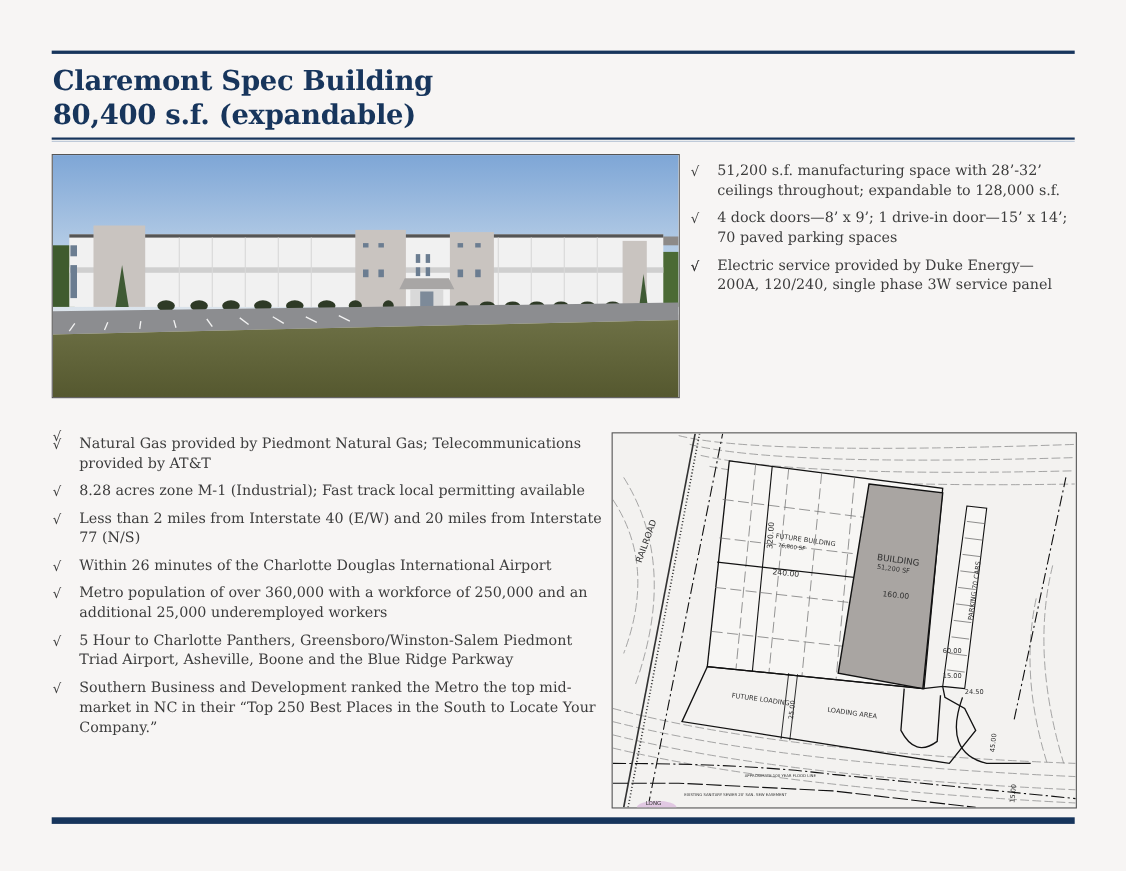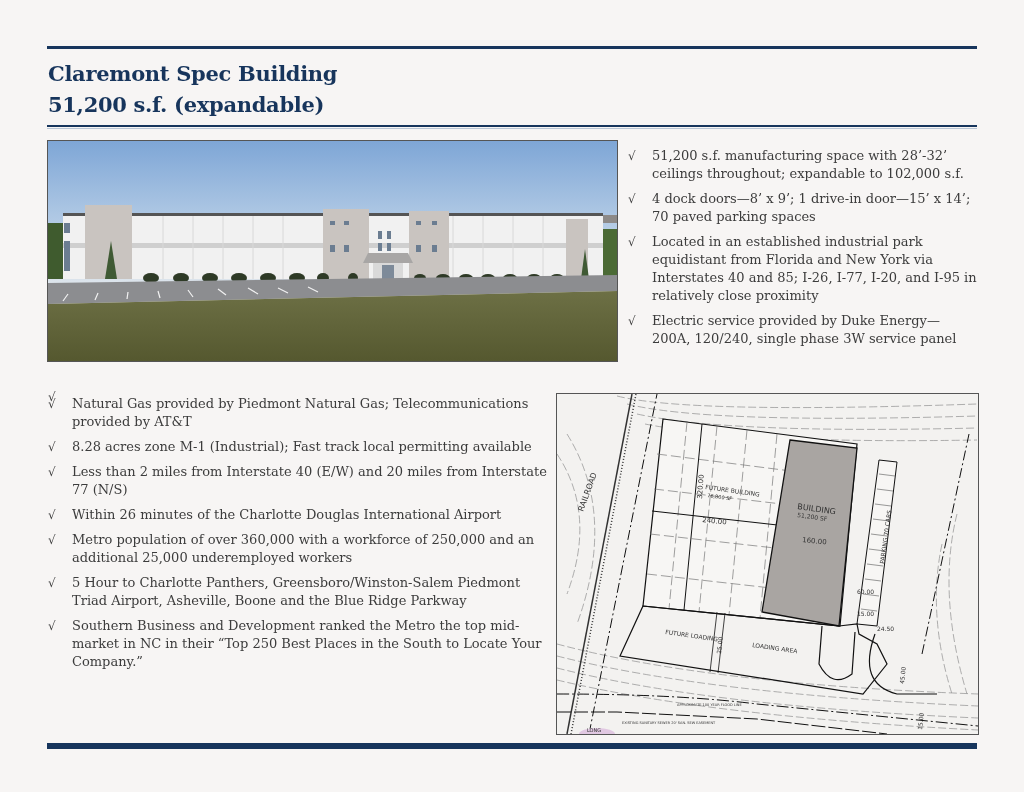--- a/index.html
+++ b/index.html
@@ -2,21 +2,21 @@
 <html><head>
 <meta charset="utf-8">
 <style>
   html, body { margin:0; padding:0; }
   body {
     width:1024px; height:792px; background:#f7f5f4; position:relative; overflow:hidden;
     font-family: "DejaVu Serif", "Liberation Serif", serif; color:#3a3a3a;
   }
   .rule-top { position:absolute; left:47px; top:46px; width:930px; height:3px; background:#17355c; }
   .title { position:absolute; left:48px; top:58px; margin:0; font-family:"DejaVu Serif", serif; font-weight:bold;
-    font-size:21px; line-height:31px; color:#17355c; letter-spacing:-0.3px; }
+    font-size:25px; line-height:31px; color:#17355c; letter-spacing:-0.3px; }
   .rule-mid { position:absolute; left:47px; top:125px; width:930px; height:2px; background:#17355c; }
   .rule-mid2 { position:absolute; left:47px; top:128px; width:930px; height:1px; background:#b9c6d6; }
   .rule-bottom { position:absolute; left:47px; top:743px; width:930px; height:6px; background:#17355c; }
 
   .render { position:absolute; left:47px; top:140px; width:569px; height:220px; border:1px solid #555; overflow:hidden; }
   .plan { position:absolute; left:556px; top:393px; width:421px; height:340px; border:1px solid #555; background:#f3f2f0; overflow:hidden; }
 
   ul.bullets { list-style:none; margin:0; padding:0; position:absolute; font-size:13px; line-height:18px; color:#3c3c3c; }
   ul.bullets li { position:relative; padding-left:24px; margin-bottom:7px; }
   ul.bullets li .chk { position:absolute; left:0; top:0; font-family:"DejaVu Sans", sans-serif; font-size:12px; }
@@ -25,21 +25,21 @@
   .left-list li { margin-bottom:6px; }
   .plan-label { font-family:"DejaVu Sans", sans-serif; fill:#333; }
 </style>
 </head>
 <body>
 
 <div class="rule-top"></div>
 
 <h1 class="title">
   <span>Claremont Spec Building</span><br>
-  <span>51,200 s.f. (expandable)</span>
+  <span>80,400 s.f. (expandable)</span>
 </h1>
 
 <div class="rule-mid"></div>
 <div class="rule-mid2"></div>
 
 <div class="render">
   <svg width="569" height="220" viewBox="0 0 569 220">
     <defs>
       <linearGradient id="sky" x1="0" y1="0" x2="0" y2="1">
         <stop offset="0" stop-color="#7ea6d6"></stop>
@@ -132,23 +132,23 @@
       <line x1="200" y1="147" x2="210" y2="153"></line>
         <line x1="230" y1="147" x2="240" y2="152"></line>
       <line x1="260" y1="146" x2="270" y2="151"></line>
     </g>
 
     <polygon points="0,163 569,150 569,220 0,220" fill="url(#grass)"></polygon>
   </svg>
 </div>
 
 <ul class="bullets right-list">
-  <li><span class="chk">√</span><span>51,200 s.f. manufacturing space with 28’-32’ ceilings throughout; expandable to 102,000 s.f.</span></li>
+  <li><span class="chk">√</span><span>51,200 s.f. manufacturing space with 28’-32’ ceilings throughout; expandable to 128,000 s.f.</span></li>
   <li><span class="chk">√</span><span>4 dock doors—8’ x 9’; 1 drive-in door—15’ x 14’; 70 paved parking spaces</span></li>
-  <li><span class="chk">√</span><span>Located in an established industrial park equidistant from Florida and New York via Interstates 40 and 85; I-26,  I-77, I-20, and I-95 in relatively close proximity</span></li>
+  <li><span class="chk">√</span></li>
   <li><span class="chk">√</span><span>Electric service provided by Duke Energy— 200A, 120/240, single phase 3W service panel</span></li>
 </ul>
 
 <ul class="bullets left-list">
   <li><span class="chk">√</span></li>
   <li><span class="chk">√</span><span>Natural Gas provided by Piedmont Natural Gas; Telecommunications provided by AT&amp;T</span></li>
   <li><span class="chk">√</span><span>8.28 acres zone M-1 (Industrial); Fast track local permitting available</span></li>
   <li><span class="chk">√</span><span>Less than 2 miles from Interstate 40 (E/W) and 20 miles from Interstate 77 (N/S)</span></li>
   <li><span class="chk">√</span><span>Within 26 minutes of the Charlotte Douglas International Airport</span></li>
   <li><span class="chk">√</span><span>Metro population of over 360,000 with a workforce of 250,000 and an additional 25,000 underemployed workers</span></li>

